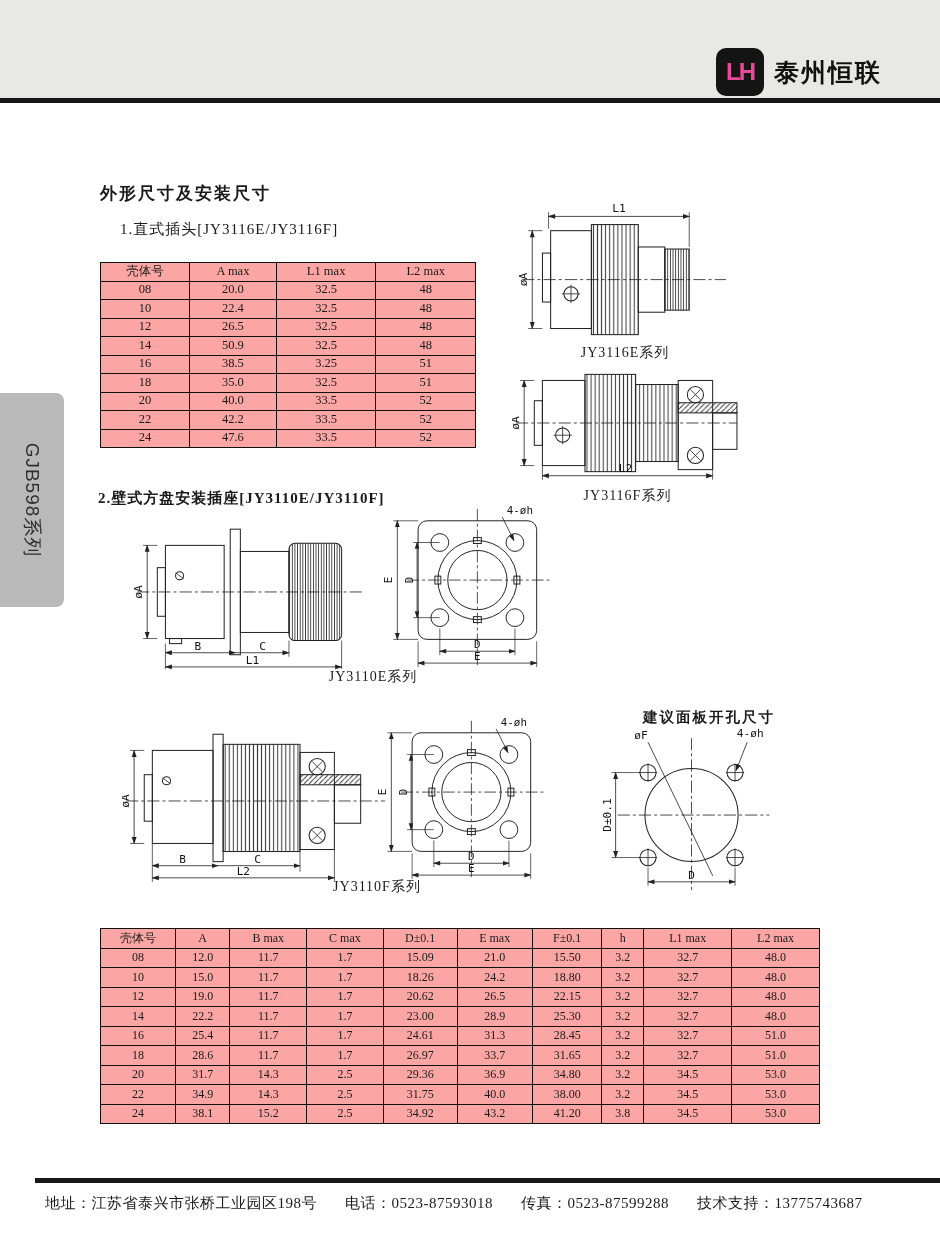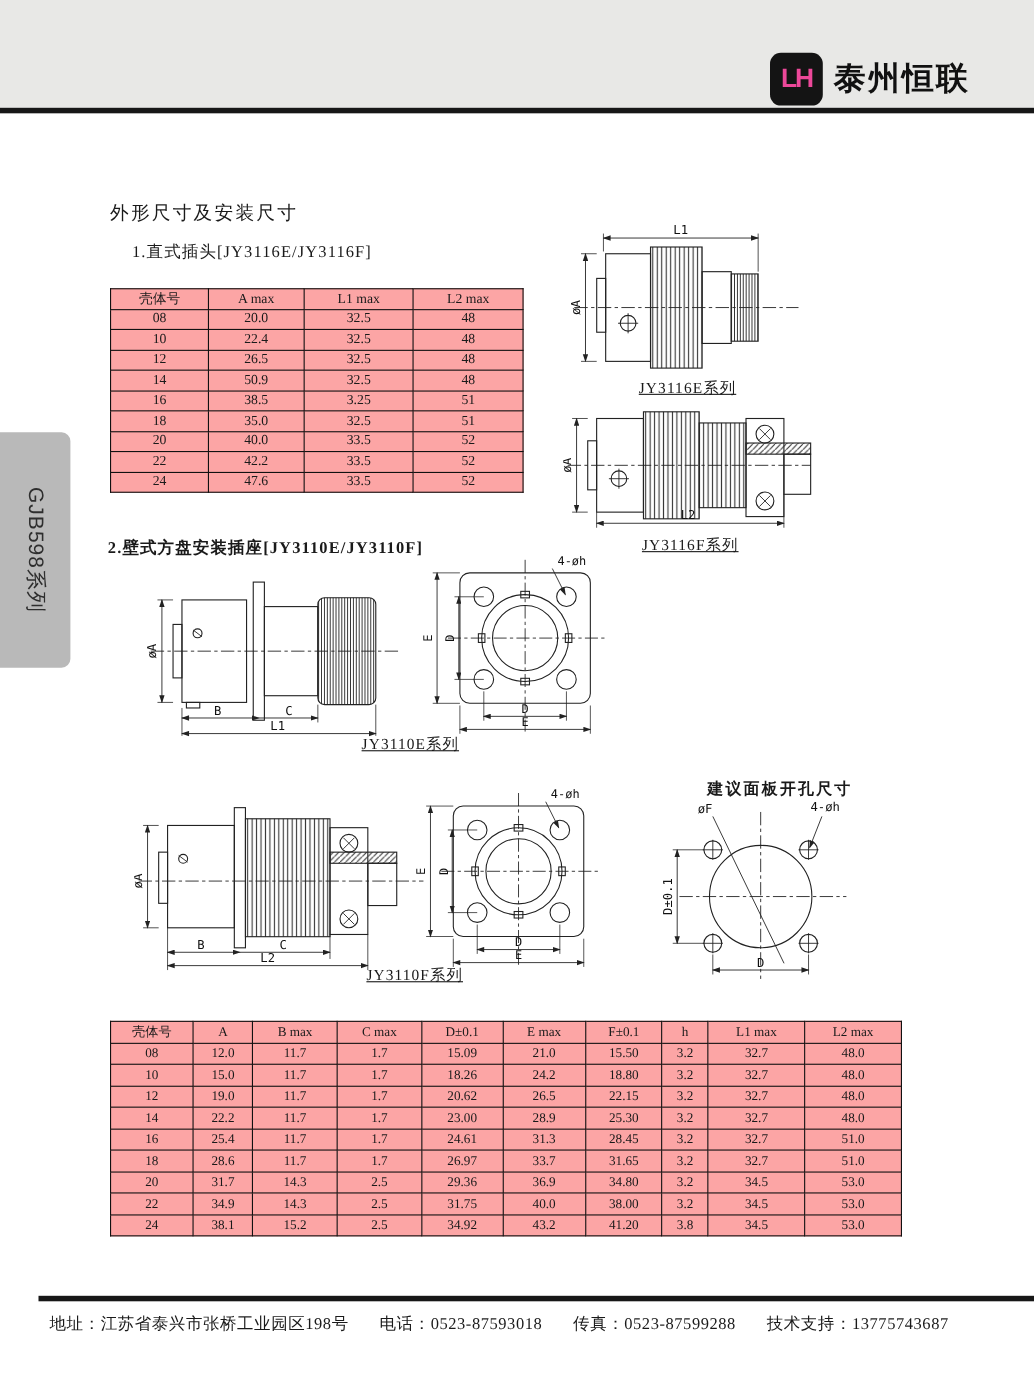--- a/index.html
+++ b/index.html
@@ -19,36 +19,36 @@
   }
   .logo{position:absolute;right:58px;top:46px;height:52px;display:flex;align-items:center;gap:10px;}
   .logo-mark{
     width:48px;height:48px;background:#141414;border-radius:10px;
     display:flex;align-items:center;justify-content:center;
     color:#ec4899;font-family:"Liberation Sans","DejaVu Sans",sans-serif;
     font-weight:bold;font-size:24px;letter-spacing:-2px;
   }
   .brand{
     font-family:"Liberation Sans","DejaVu Sans",sans-serif;
-    font-weight:900;font-size:29px;letter-spacing:2px;color:#111;
+    font-weight:900;font-size:25px;letter-spacing:2px;color:#111;
   }
   
   .side-tab{
     position:absolute;left:0;top:393px;width:64px;height:214px;
     background:#b9b9b9;border-radius:0 8px 8px 0;
   }
   .side-tab span{
     position:absolute;left:50%;top:50%;
     transform:translate(-50%,-50%) rotate(90deg);white-space:nowrap;
     font-family:"Liberation Sans","DejaVu Sans",sans-serif;
     font-size:19px;letter-spacing:1px;color:#2e2e2e;
   }
   
   .page-title{
-    position:absolute;left:100px;top:182px;font-size:17px;font-weight:normal;
+    position:absolute;left:100px;top:182px;font-size:17px;font-weight:bold;
     font-family:"Liberation Sans","DejaVu Sans",sans-serif;letter-spacing:2px;
   }
   .sec-head{position:absolute;font-size:15px;letter-spacing:1px;}
   .sec1{left:100px;top:220px;margin-left:20px;}
   .sec2{left:98px;top:489px;font-weight:bold;}
   
   table{border-collapse:collapse;position:absolute;background:#fca5a5;}
   th,td{
     border:1px solid #111;text-align:center;font-weight:normal;
     padding:0 2px;font-size:12.5px;line-height:1.1;
@@ -61,21 +61,20 @@
   .t2 th:first-child,.t2 td:first-child{width:70px;}
   
   .draw{position:absolute;}
   .draw text{
     font-family:"DejaVu Sans Mono",monospace;font-size:11px;fill:#111;
     text-anchor:middle;
   }
   .cap{
     position:absolute;text-align:center;font-size:14px;letter-spacing:1px;
     font-family:"Liberation Serif","DejaVu Serif",serif;
-    text-decoration:underline;
   }
   .panel-title{
     position:absolute;left:615px;top:708px;font-size:14.5px;font-weight:bold;
     letter-spacing:2px;
     margin-left:28px;
   }
   
   .footer-rule{position:absolute;left:35px;top:1178px;width:905px;height:5px;background:#171717;}
   .footer{
     position:absolute;left:45px;top:1194px;width:880px;font-size:15px;

